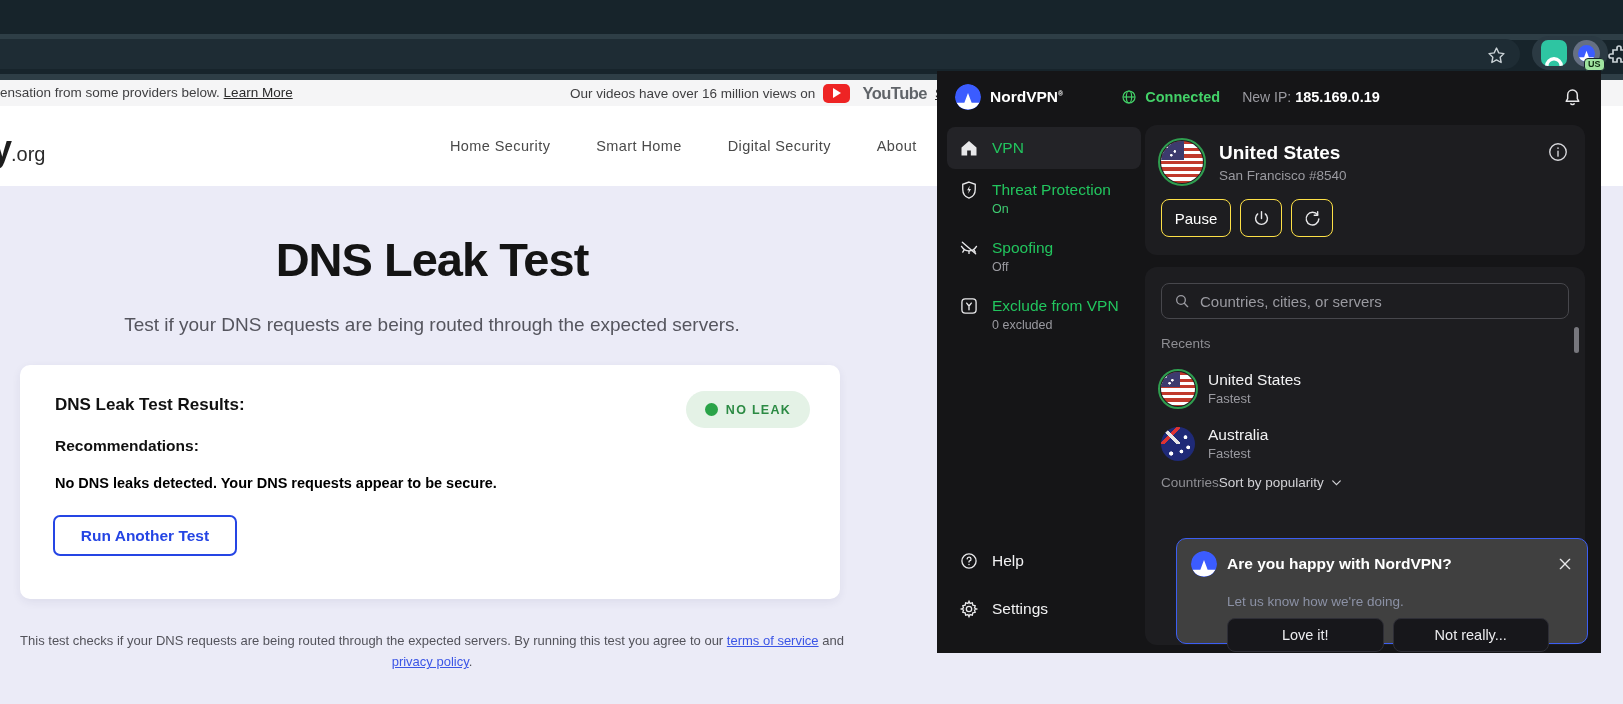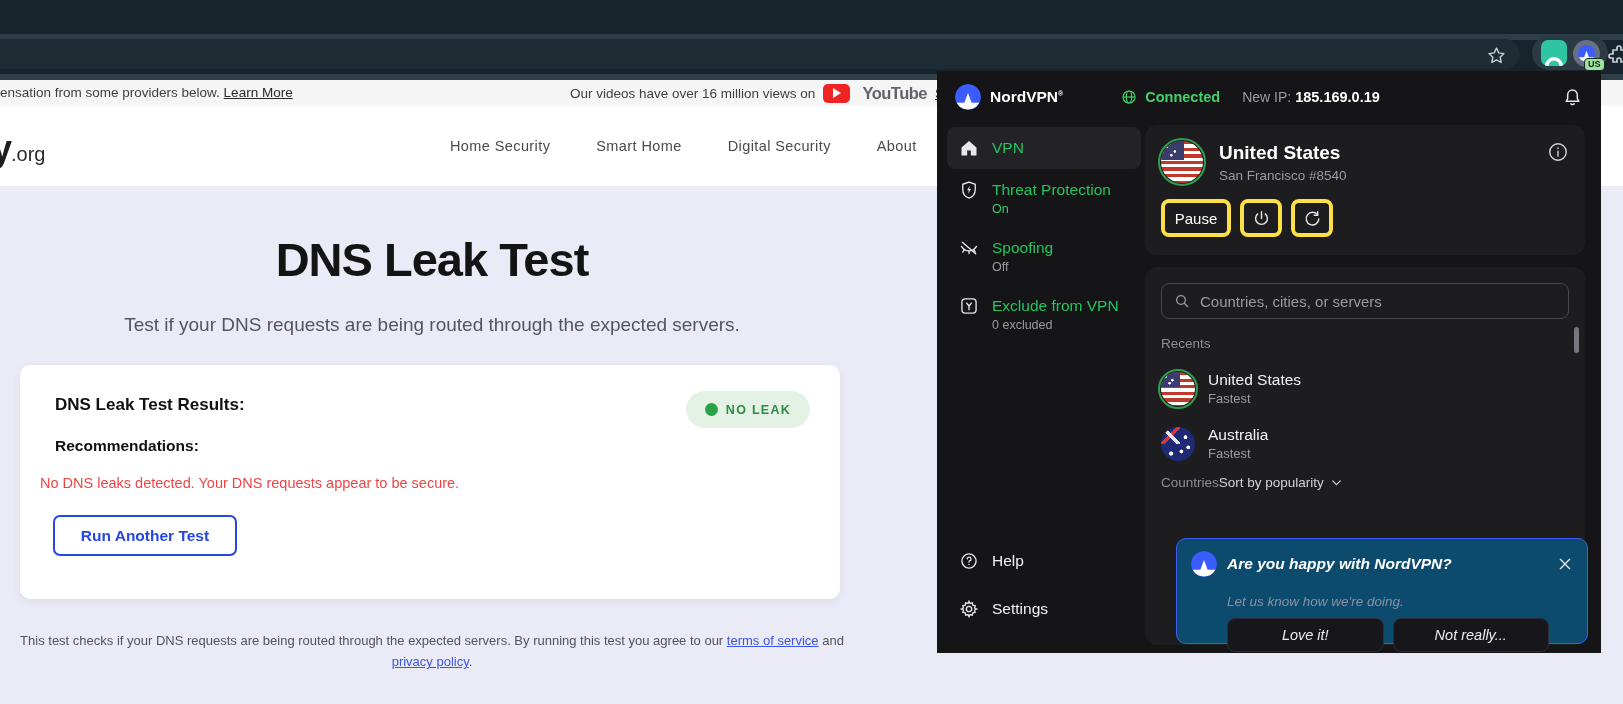--- a/index.html
+++ b/index.html
@@ -40,21 +40,21 @@
   #content { position:absolute; left:0; top:106px; width:100%; height:518px; background:#ebebf7; }
   #page-title { position:absolute; left:0; top:46px; width:864px; text-align:center; font-size:47px; font-weight:800; color:#141414; letter-spacing:-1px; }
   #page-subtitle { position:absolute; left:0; top:128px; width:864px; text-align:center; font-size:19px; color:#55555e; }
 
   #results-card { position:absolute; left:20px; top:179px; width:820px; height:234px; background:#fff; border-radius:10px; box-shadow:0 3px 10px rgba(40,40,80,0.07); }
   #results-title { position:absolute; left:35px; top:30px; font-size:17px; font-weight:bold; color:#111; }
   #status-badge { position:absolute; left:666px; top:26px; width:124px; height:37px; border-radius:19px; background:#e4f2e6; display:flex; align-items:center; justify-content:center; gap:8px; }
   #status-badge .dot { width:13px; height:13px; border-radius:50%; background:#2aa348; }
   #status-badge .txt { font-size:12.5px; font-weight:bold; color:#2c8b44; letter-spacing:1.3px; }
   #rec-title { position:absolute; left:35px; top:72px; font-size:15.5px; font-weight:bold; color:#111; }
-  #rec-text { position:absolute; left:20px; top:110px; font-size:14.5px; color:#ef4444; }
+  #rec-text { position:absolute; left:35px; top:110px; font-size:14.5px; color:#000000;font-weight:bold; }
   #run-btn { position:absolute; left:33px; top:150px; width:184px; height:41px; border:2px solid #2545e4; border-radius:7px; background:#fff; color:#2545e4; font-size:15.5px; font-weight:bold; display:flex; align-items:center; justify-content:center; cursor:pointer; }
 
   #page-footer { position:absolute; left:0; top:444px; width:864px; text-align:center; font-size:13px; color:#53535b; line-height:1.65; }
   #page-footer .blink { color:#3b55e6; text-decoration:underline; cursor:pointer; }
 
   
   #vpn-panel { position:absolute; left:937px; top:71px; width:664px; height:582px; background:#151517; z-index:10; color:#fff; }
   #vpn-header { position:absolute; left:0; top:0; width:100%; height:52px; display:flex; align-items:center; padding:0 18px; }
   .brand { display:flex; align-items:center; gap:9px; }
   .brand-name { font-size:15.5px; font-weight:bold; color:#fff; }
@@ -85,40 +85,40 @@
   .flag-au { background:#1f2a77; }
   .flag-au::before { content:""; position:absolute; left:0; top:0; width:55%; height:50%;
     background:linear-gradient(45deg, transparent 44%, #e6e6e6 44% 56%, transparent 56%), linear-gradient(-45deg, transparent 44%, #d33 44% 56%, transparent 56%); }
   .flag-au::after { content:""; position:absolute; inset:0;
     background-image:radial-gradient(circle 1.6px at 72% 30%, #fff 1.6px, transparent 2.2px), radial-gradient(circle 1.6px at 80% 60%, #fff 1.6px, transparent 2.2px), radial-gradient(circle 1.6px at 60% 72%, #fff 1.6px, transparent 2.2px), radial-gradient(circle 1.8px at 30% 78%, #fff 1.8px, transparent 2.4px); }
   #conn-row { display:flex; align-items:center; gap:16px; }
   #conn-country { font-size:19px; font-weight:bold; color:#fff; }
   #conn-server { font-size:13.5px; color:#9a9aa0; margin-top:4px; }
   #info-btn { margin-left:auto; align-self:flex-start; color:#d8d8dc; cursor:pointer; }
   #conn-actions { display:flex; gap:9px; margin-top:16px; }
-  .pill-btn { height:38px; border:4px solid #fde047; border-radius:8px; background:transparent; color:#fff; display:flex; align-items:center; justify-content:center; cursor:pointer; }
+  .pill-btn { height:38px; border:1px solid #fde047; border-radius:8px; background:transparent; color:#fff; display:flex; align-items:center; justify-content:center; cursor:pointer; }
   #pause-btn { width:70px; font-size:15px; }
   .icon-btn { width:42px; color:#e8e8ea; }
 
   #list-card { position:relative; margin-top:12px; height:378px; padding:16px; overflow:hidden; }
   #search-box { height:36px; border:1px solid #47474c; border-radius:8px; display:flex; align-items:center; gap:10px; padding:0 12px; color:#9a9aa0; cursor:text; }
   #search-box .ph { font-size:15px; color:#9a9aa0; }
   #recents-label, #countries-label { font-size:13.5px; color:#8e8e93; }
   #recents-label { margin-top:17px; }
   .srv-row { display:flex; align-items:center; gap:13px; padding:10px 0; cursor:pointer; }
   .srv-row .flag { width:34px; height:34px; flex:0 0 34px; }
   .srv-name { font-size:15.5px; color:#f2f2f3; }
   .srv-sub { font-size:13px; color:#9a9aa0; margin-top:2px; }
   #recents-list { margin-top:10px; }
   #countries-row { display:flex; align-items:center; justify-content:flex-start; margin-top:4px; }
   #sort-by { display:flex; align-items:center; gap:6px; font-size:13.5px; color:#d2d2d6; cursor:pointer; }
   #scroll-thumb { position:absolute; right:6px; top:60px; width:5px; height:26px; background:#77777d; border-radius:3px; }
 
   
-  #feedback { position:absolute; left:239px; top:467px; width:412px; height:106px; background:#0c4a6e; border:1.5px solid #3c5ef3; border-radius:10px; padding:12px 14px; z-index:12;font-style:italic; }
+  #feedback { position:absolute; left:239px; top:467px; width:412px; height:106px; background:#404040; border:1.5px solid #3c5ef3; border-radius:10px; padding:12px 14px; z-index:12; }
   #fb-head { display:flex; align-items:center; gap:10px; }
   #fb-title { font-size:15.5px; font-weight:bold; color:#fff; }
   #fb-close { margin-left:auto; color:#e8e8ea; cursor:pointer; }
   #fb-sub { margin-left:36px; margin-top:17px; font-size:13.5px; color:#8b91a5; }
   #fb-btns { display:flex; gap:9px; margin:9px 24px 0 36px; }
   .fb-btn { flex:1; height:34px; background:#17171b; border:1px solid #2e2e36; border-radius:8px; color:#ececef; font-size:14.5px; display:flex; align-items:center; justify-content:center; cursor:pointer; }
 
   .nord-logo { border-radius:50%; display:block; }
   svg { display:block; }
 </style>

